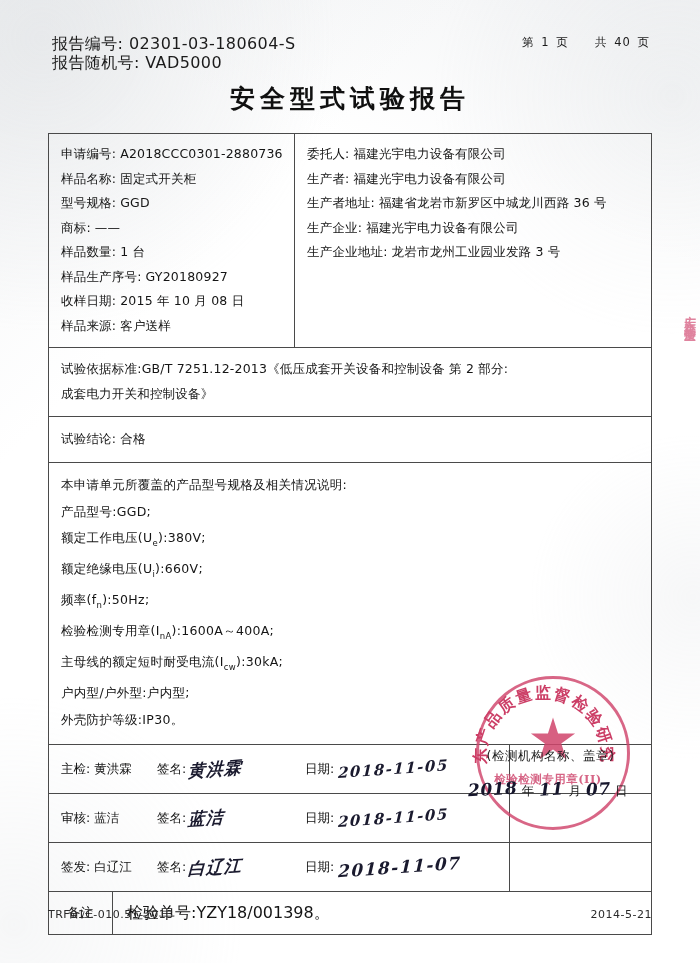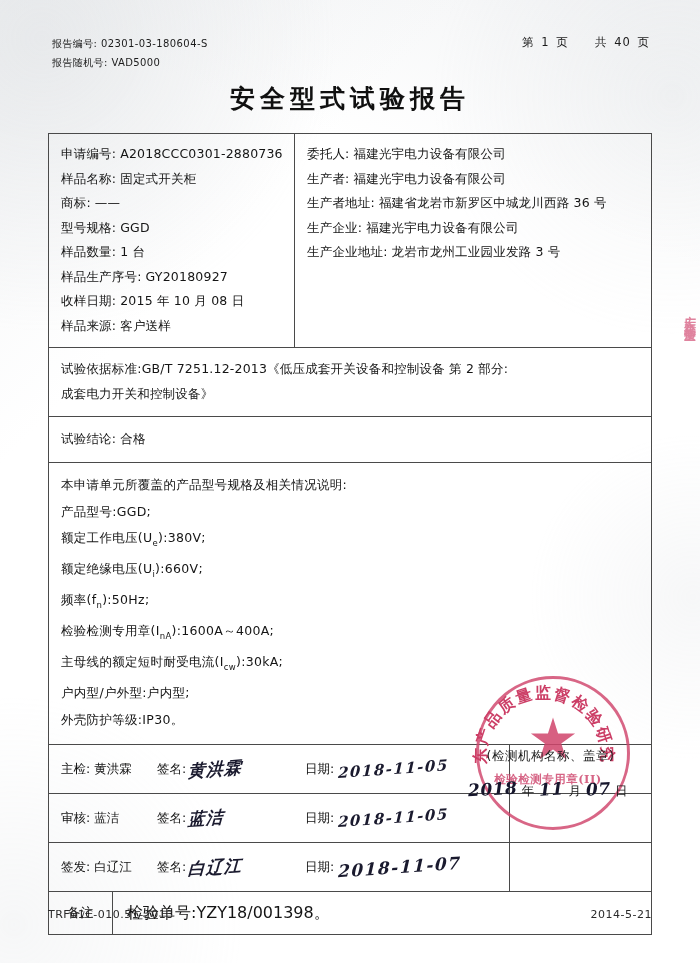--- a/index.html
+++ b/index.html
@@ -35,21 +35,21 @@
   
   .hdr {
     position: absolute;
     left: 52px;
     top: 34px;
     width: 600px;
     height: 44px;
   }
   .hdr-left { position: absolute; left: 0; top: 0; }
   .hdr-line {
-    font-size: 10px;
+    font-size: 16px;
     letter-spacing: .4px;
     line-height: 19px;
     white-space: nowrap;
     color: #1b1b1b;
   }
   .hdr-right {
     position: absolute;
     right: 0;
     top: 1px;
     font-size: 11.5px;
@@ -312,26 +312,26 @@
       <div class="cell col-left">
         <div class="fld">
           <span class="lbl">申请编号:</span>
           <span class="val">A2018CCC0301-2880736</span>
         </div>
         <div class="fld">
           <span class="lbl">样品名称:</span>
           <span class="val">固定式开关柜</span>
         </div>
         <div class="fld">
+          <span class="lbl">型号规格:</span>
+          <span class="val">GGD</span>
+        </div>
+        <div class="fld">
           <span class="lbl">商标:</span>
           <span class="val">——</span>
-        </div>
-        <div class="fld">
-          <span class="lbl">型号规格:</span>
-          <span class="val">GGD</span>
         </div>
         <div class="fld">
           <span class="lbl">样品数量:</span>
           <span class="val">1 台</span>
         </div>
         <div class="fld">
           <span class="lbl">样品生产序号:</span>
           <span class="val">GY20180927</span>
         </div>
         <div class="fld">

